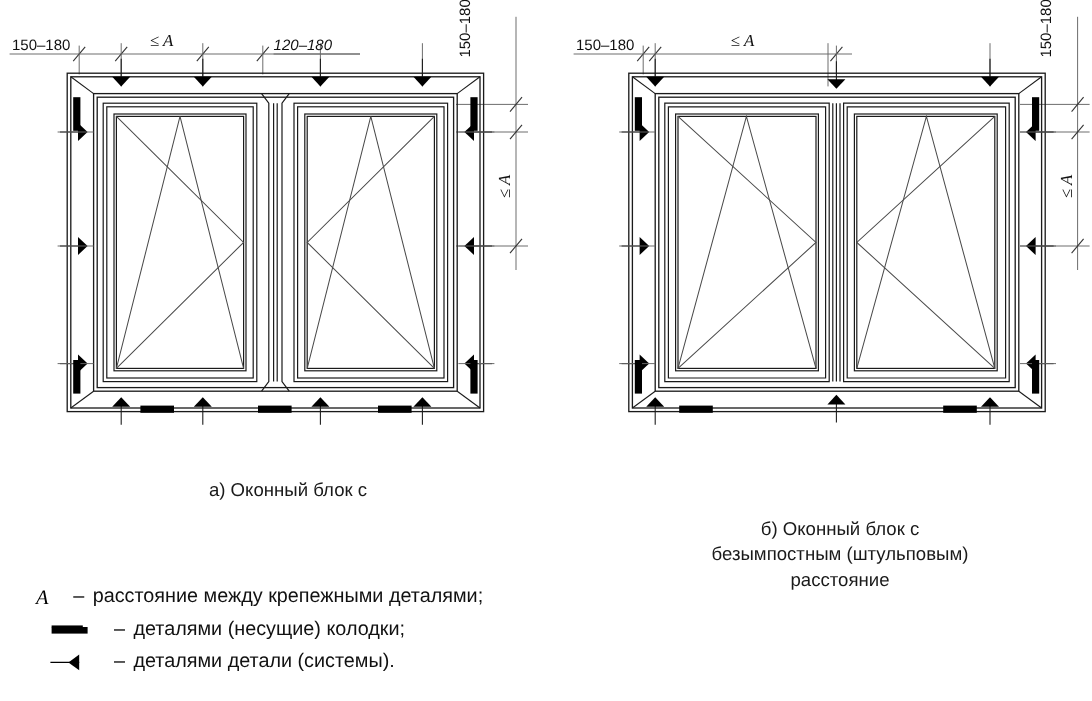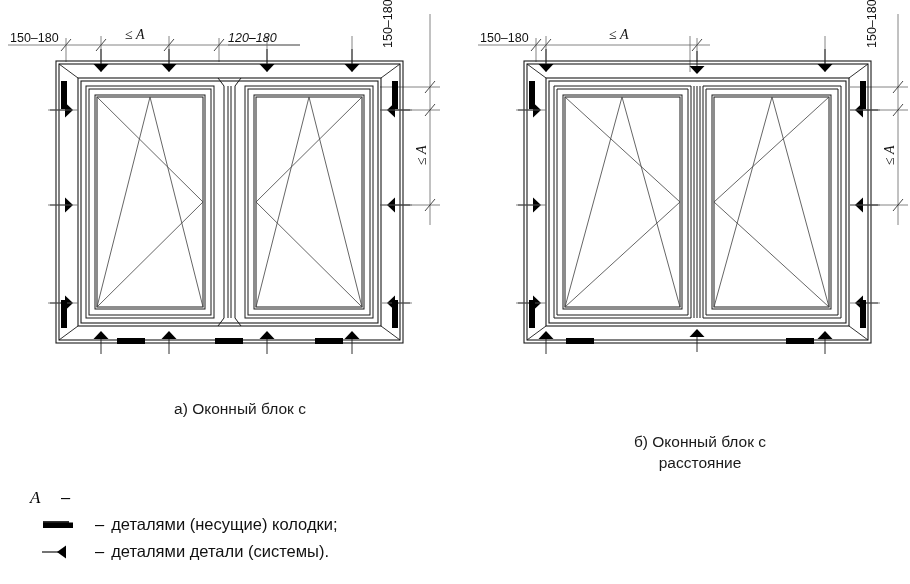--- a/index.html
+++ b/index.html
@@ -315,28 +315,30 @@
   <div class="dimtext" style="left:480px;top:31px;">150–180</div>
   <div class="dimtext ital" style="left:609px;top:27px;">≤ A</div>
   <div class="dimtext vert" style="left:865px;top:48px;transform:rotate(-90deg);">150–180</div>
   <div class="dimtext ital vert" style="left:882px;top:165px;transform:rotate(-90deg);">≤ A</div>
 
   <div class="caption" id="caption-a">
     <div>а) Оконный блок с</div>
   </div>
   <div class="caption" id="caption-b">
     <div>б) Оконный блок с</div>
+    <div>безымпостным (штульповым)</div>
     <div>расстояние</div>
   </div>
 
   <div class="legend">
 
     <div class="legend-row">
       <div class="legend-sym sym-A" style="flex:0 0 26px;width:26px;">A</div>
       <div class="dash">–</div>
+      <div class="legend-txt">расстояние между крепежными деталями;</div>
     </div>
 
     <div class="legend-row">
       <div class="legend-sym" style="flex:0 0 50px;width:50px;padding-left:12px;">
         <svg width="40" height="14" viewBox="0 0 40 14">
           <rect x="3" y="4.5" width="30" height="5.5" fill="#000"></rect>
           <rect x="3" y="3.2" width="26" height="1.6" fill="#000"></rect>
         </svg>
       </div>
       <div class="dash">–</div>

